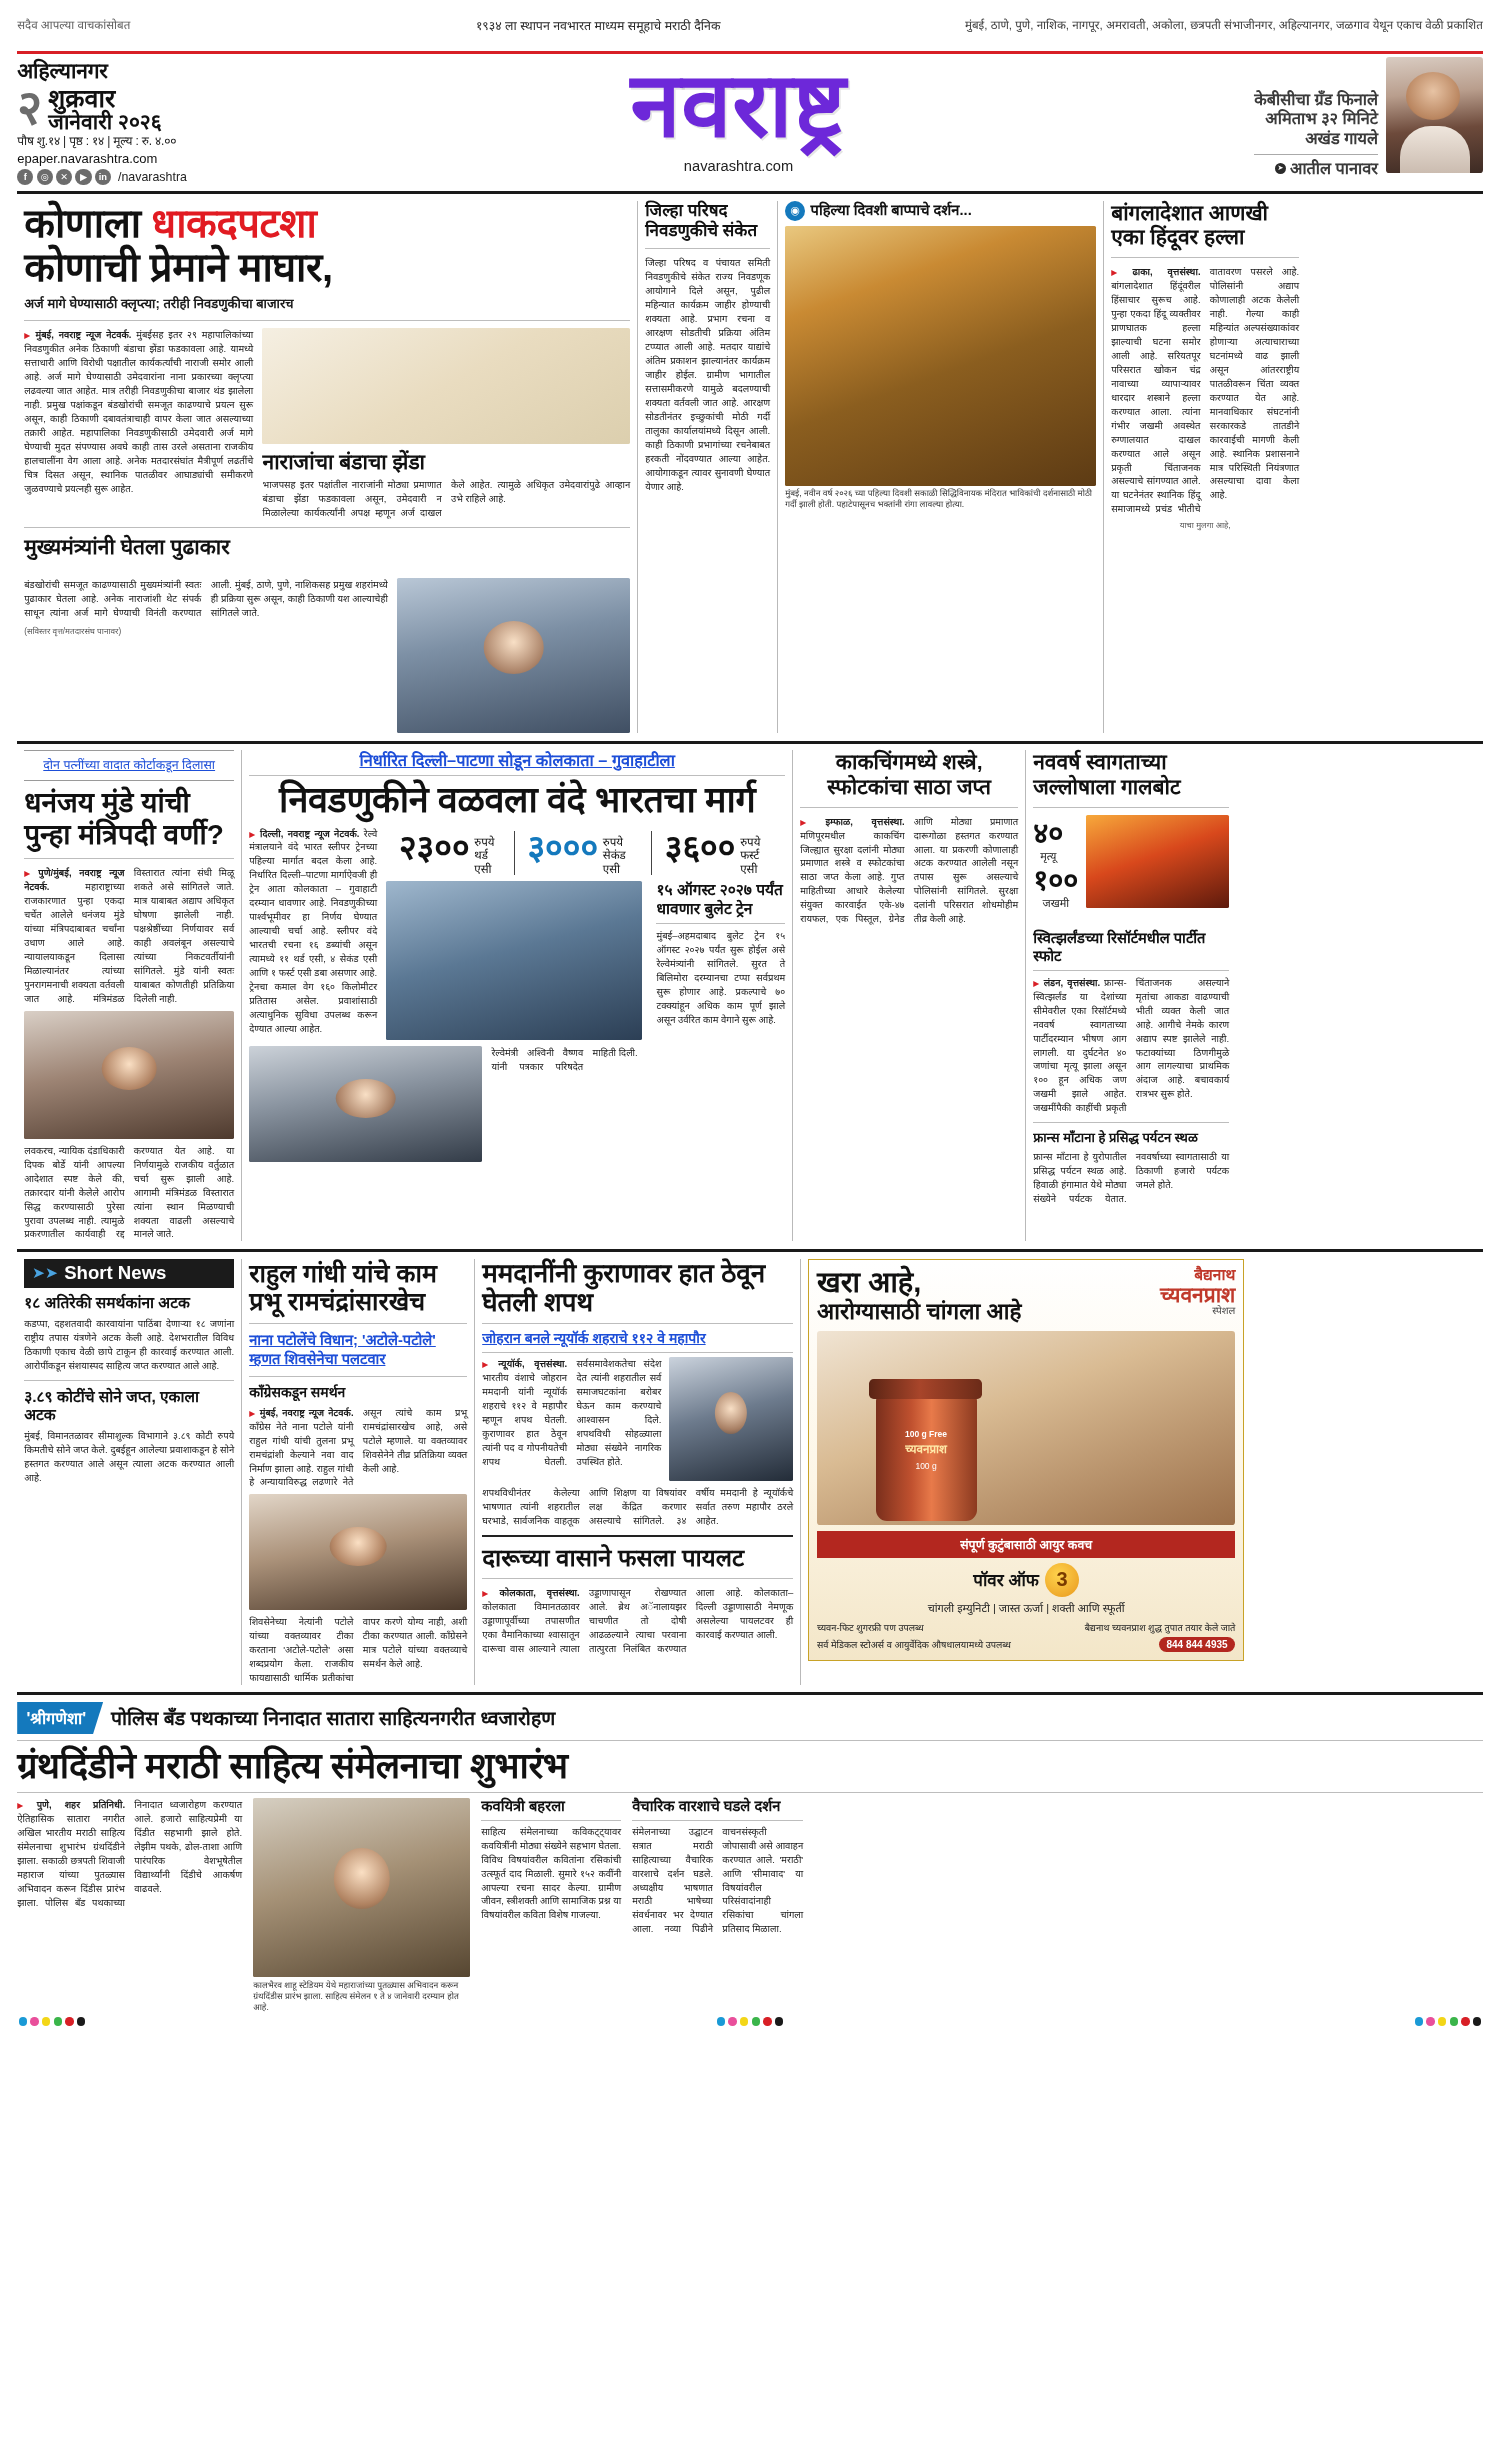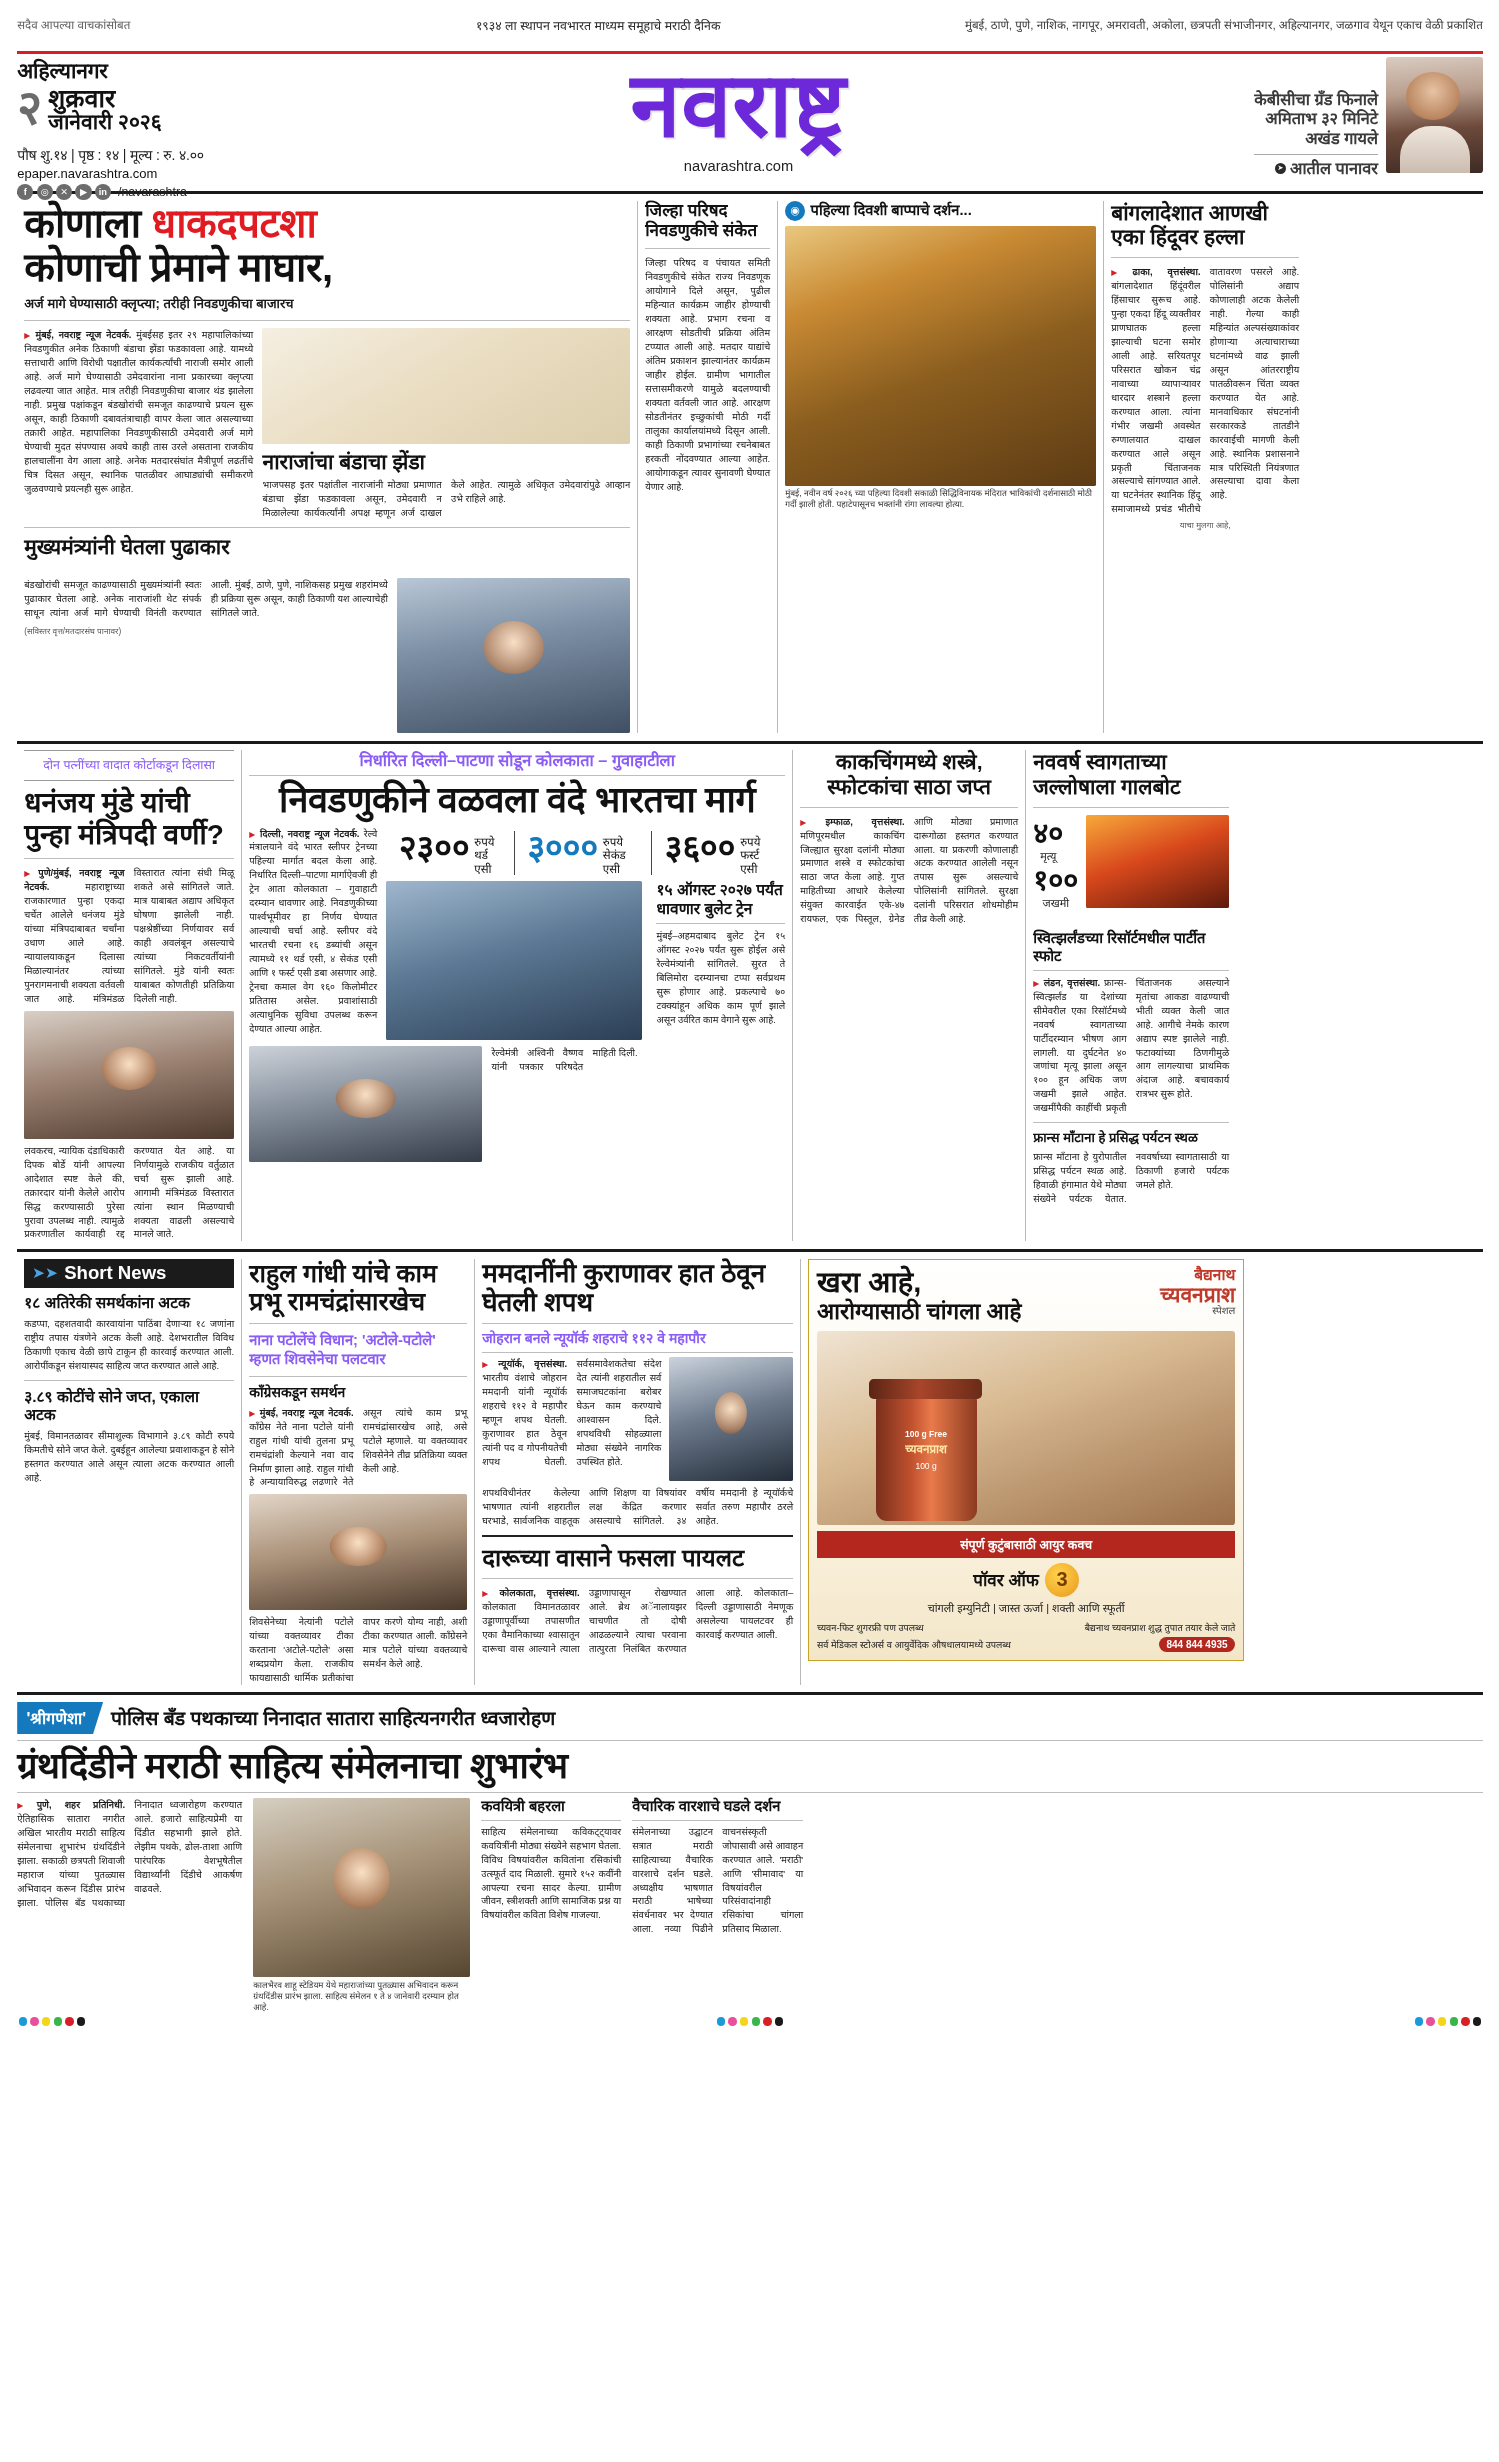--- a/index.html
+++ b/index.html
@@ -51,21 +51,21 @@
     font-size: 21px; font-weight: bold; color: #111; line-height: 1.05;
     letter-spacing: -0.2px;
   }
   .daterow { display: flex; align-items: center; gap: 6.2px; margin-top: 1.6px; }
   .daterow .bigday {
     font-size: 48px; font-weight: bold; color: #6c6c6c; line-height: 0.9;
   }
   .daterow .dcol { line-height: 1.0; padding-top: 2.3px; }
   .daterow .dow { font-size: 25px; font-weight: bold; color: #111; }
   .daterow .mon { font-size: 21px; font-weight: 600; color: #111; }
-  .metaline { font-size: 14px; color: #222; margin-top: 13px; letter-spacing: -0.2px;}
+  .metaline { font-size: 12px; color: #222; margin-top: 0; letter-spacing: -0.2px;}
   .webline { font-size: 13px; color: #111; margin-top: 1.6px; font-weight: 500;}
   .socials { display: flex; align-items: center; gap: 3.1px; margin-top: 3.1px; }
   .soc {
     width: 16.3px; height: 16.3px; border-radius: 50%;
     background: #6c6c6c; color: #fff; font-size: 9.3px;
     display: flex; align-items: center; justify-content: center; font-weight: bold;
   }
   .sochandle { font-size: 12.4px; color: #222; margin-left: 3.9px; }
 
   .logo-wrap {
@@ -117,21 +117,21 @@
   
   .grid { display: flex; gap: 0; padding: 0 6.2px; }
   .col { padding: 0 7px; }
   .col.bordered { border-right: 0.8px solid #b9b9b9; }
 
   .hl-xl { font-size: 40px; font-weight: bold; line-height: 1.12; color: #111; letter-spacing:-0.4px;}
   .hl-xl .red { color: #e11b22; }
   .hl-l  { font-size: 28px; font-weight: bold; line-height: 1.15; color: #111; }
   .hl-m  { font-size: 21px; font-weight: bold; line-height: 1.18; color: #111; }
   .hl-s  { font-size: 17px; font-weight: bold; line-height: 1.2; color: #111; }
-  .kicker { font-size: 12.4px; color: #8b5cf6; font-weight: 500; line-height:1.3; }
+  .kicker { font-size: 12.4px; color: #1d4ed8; font-weight: 500; line-height:1.3;text-decoration:underline; }
   .subhead { font-size: 13px; font-weight: 600; color: #1a1a1a; margin-top: 6.2px; line-height:1.3;}
 
   .body-txt {
     font-size: 9.5px; line-height: 1.47; color: #1c1c1c; text-align: justify;
     hyphens: auto;
   }
   .body-txt .dl::before {
     content: "▶"; color:#d81f26; font-size:7.8px; margin-right:3.1px;
   }
   .body-txt .place { font-weight: bold; }

